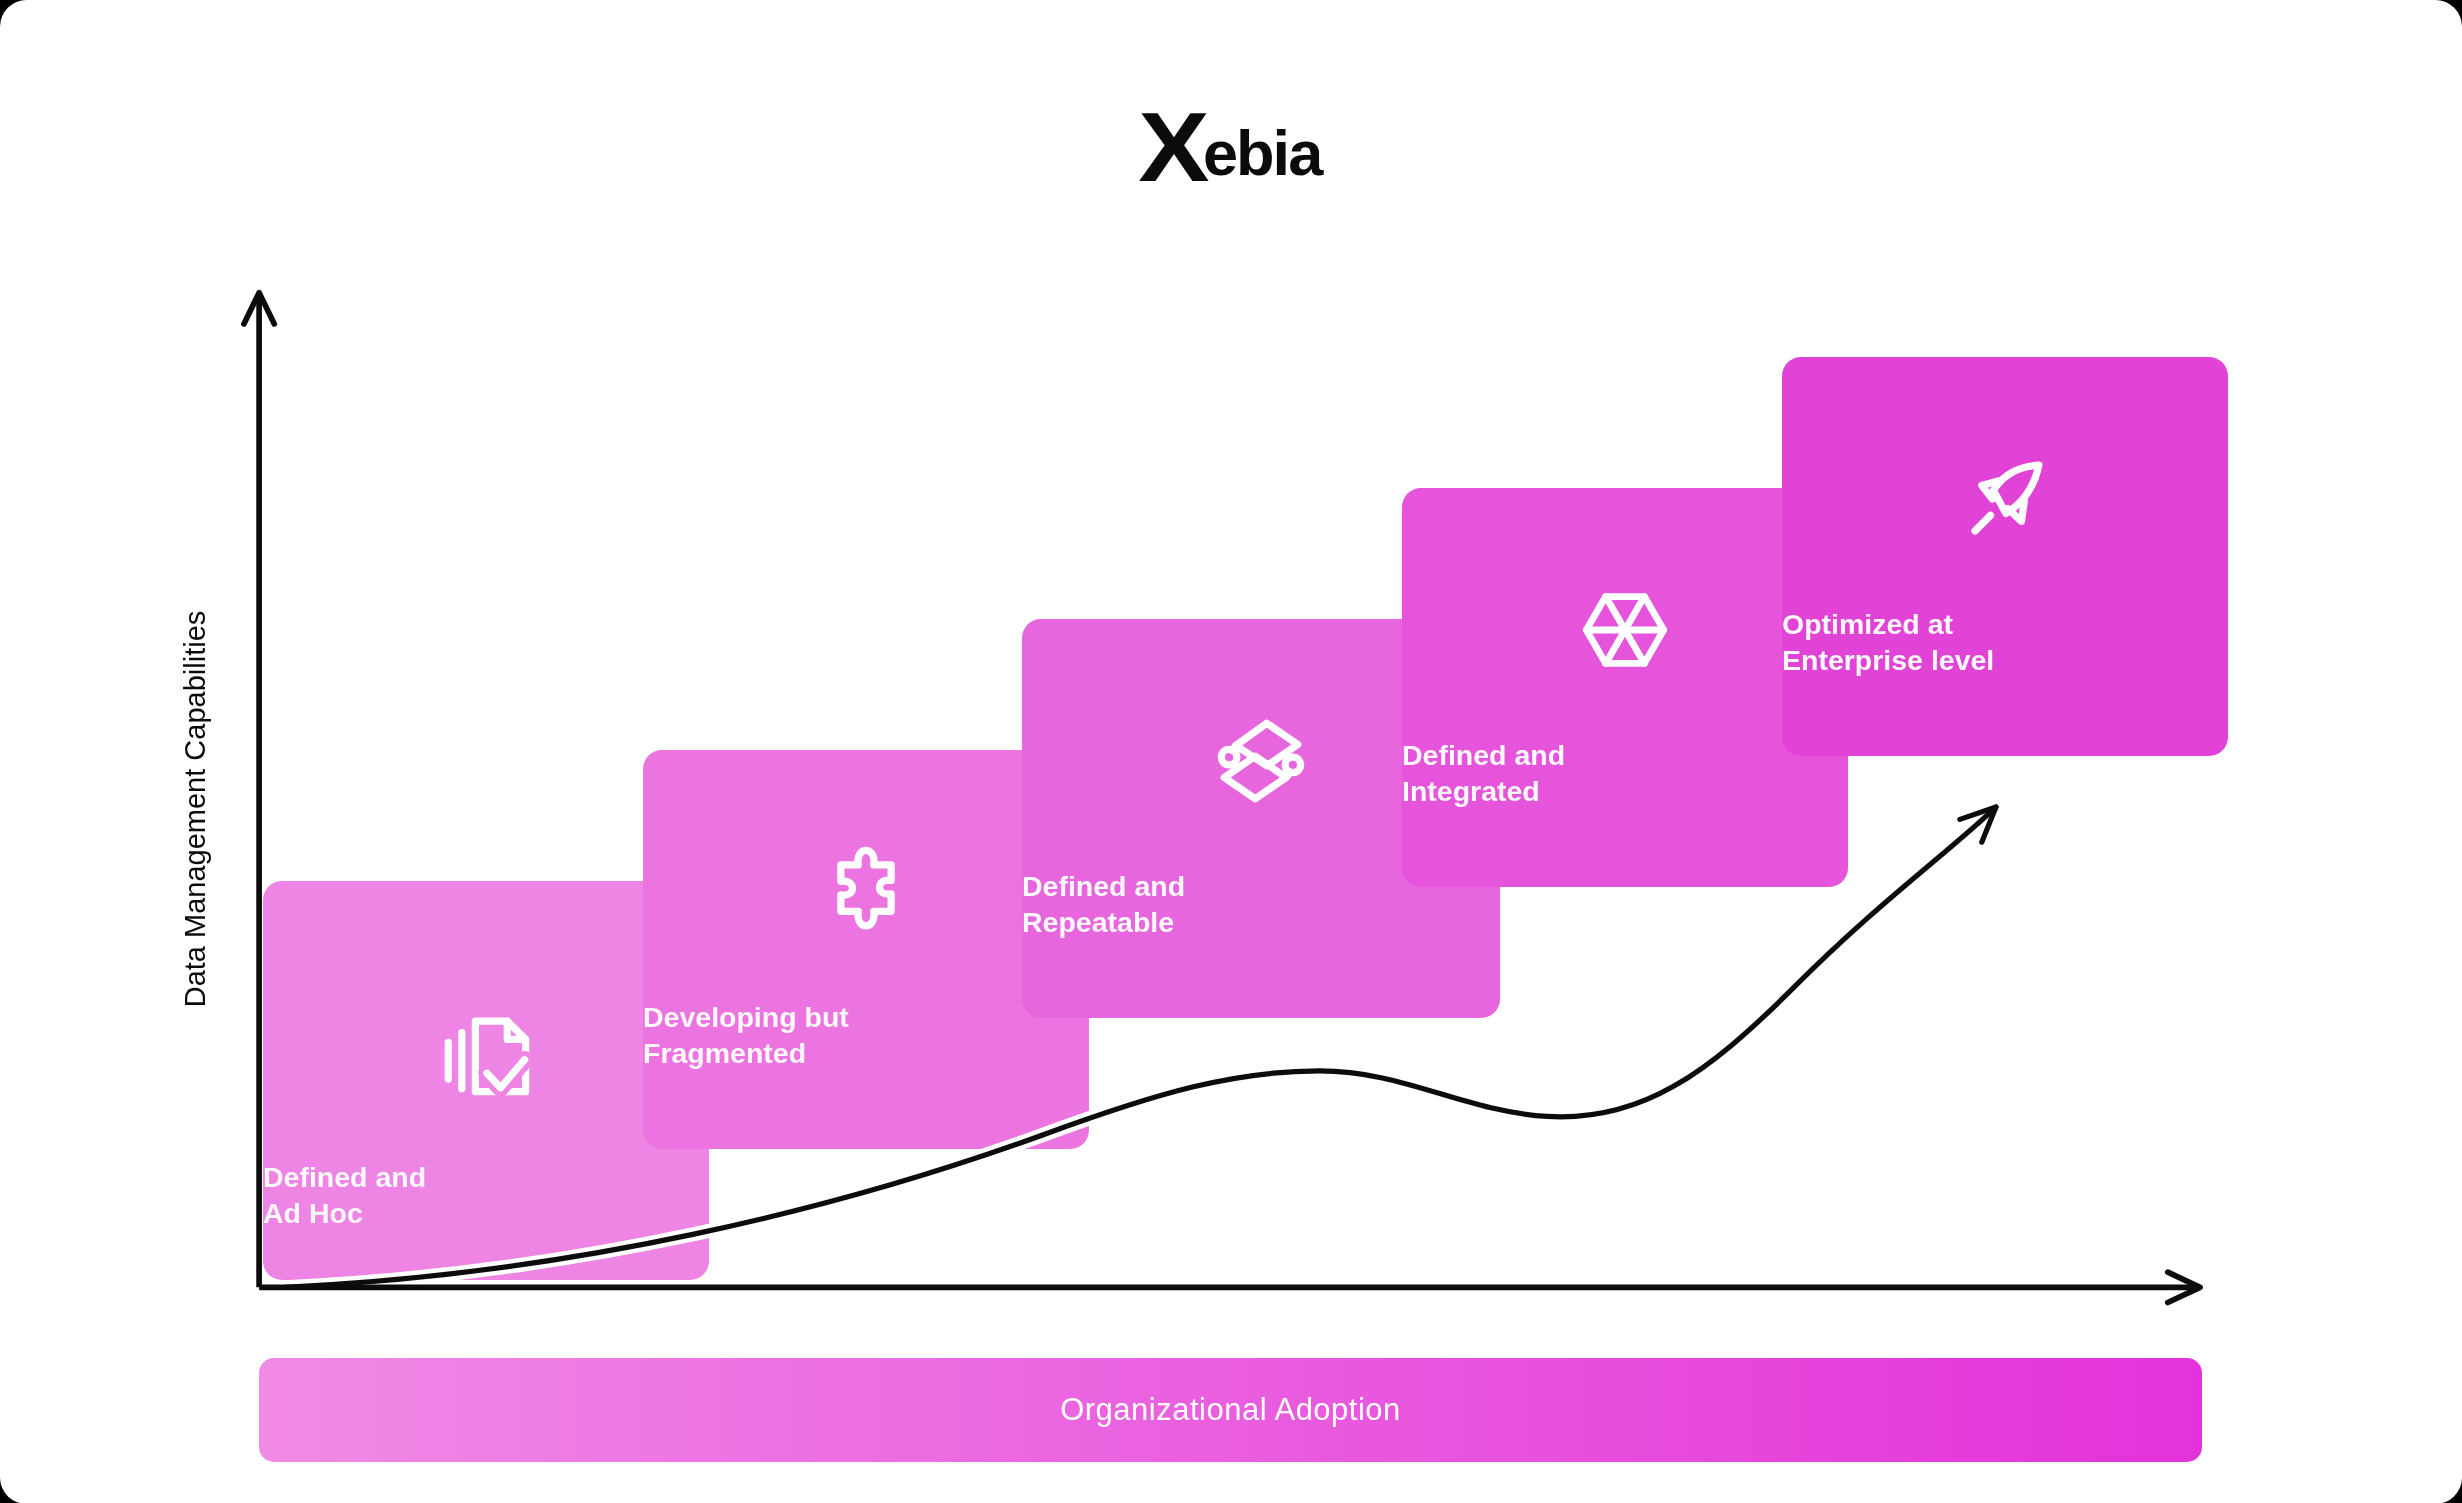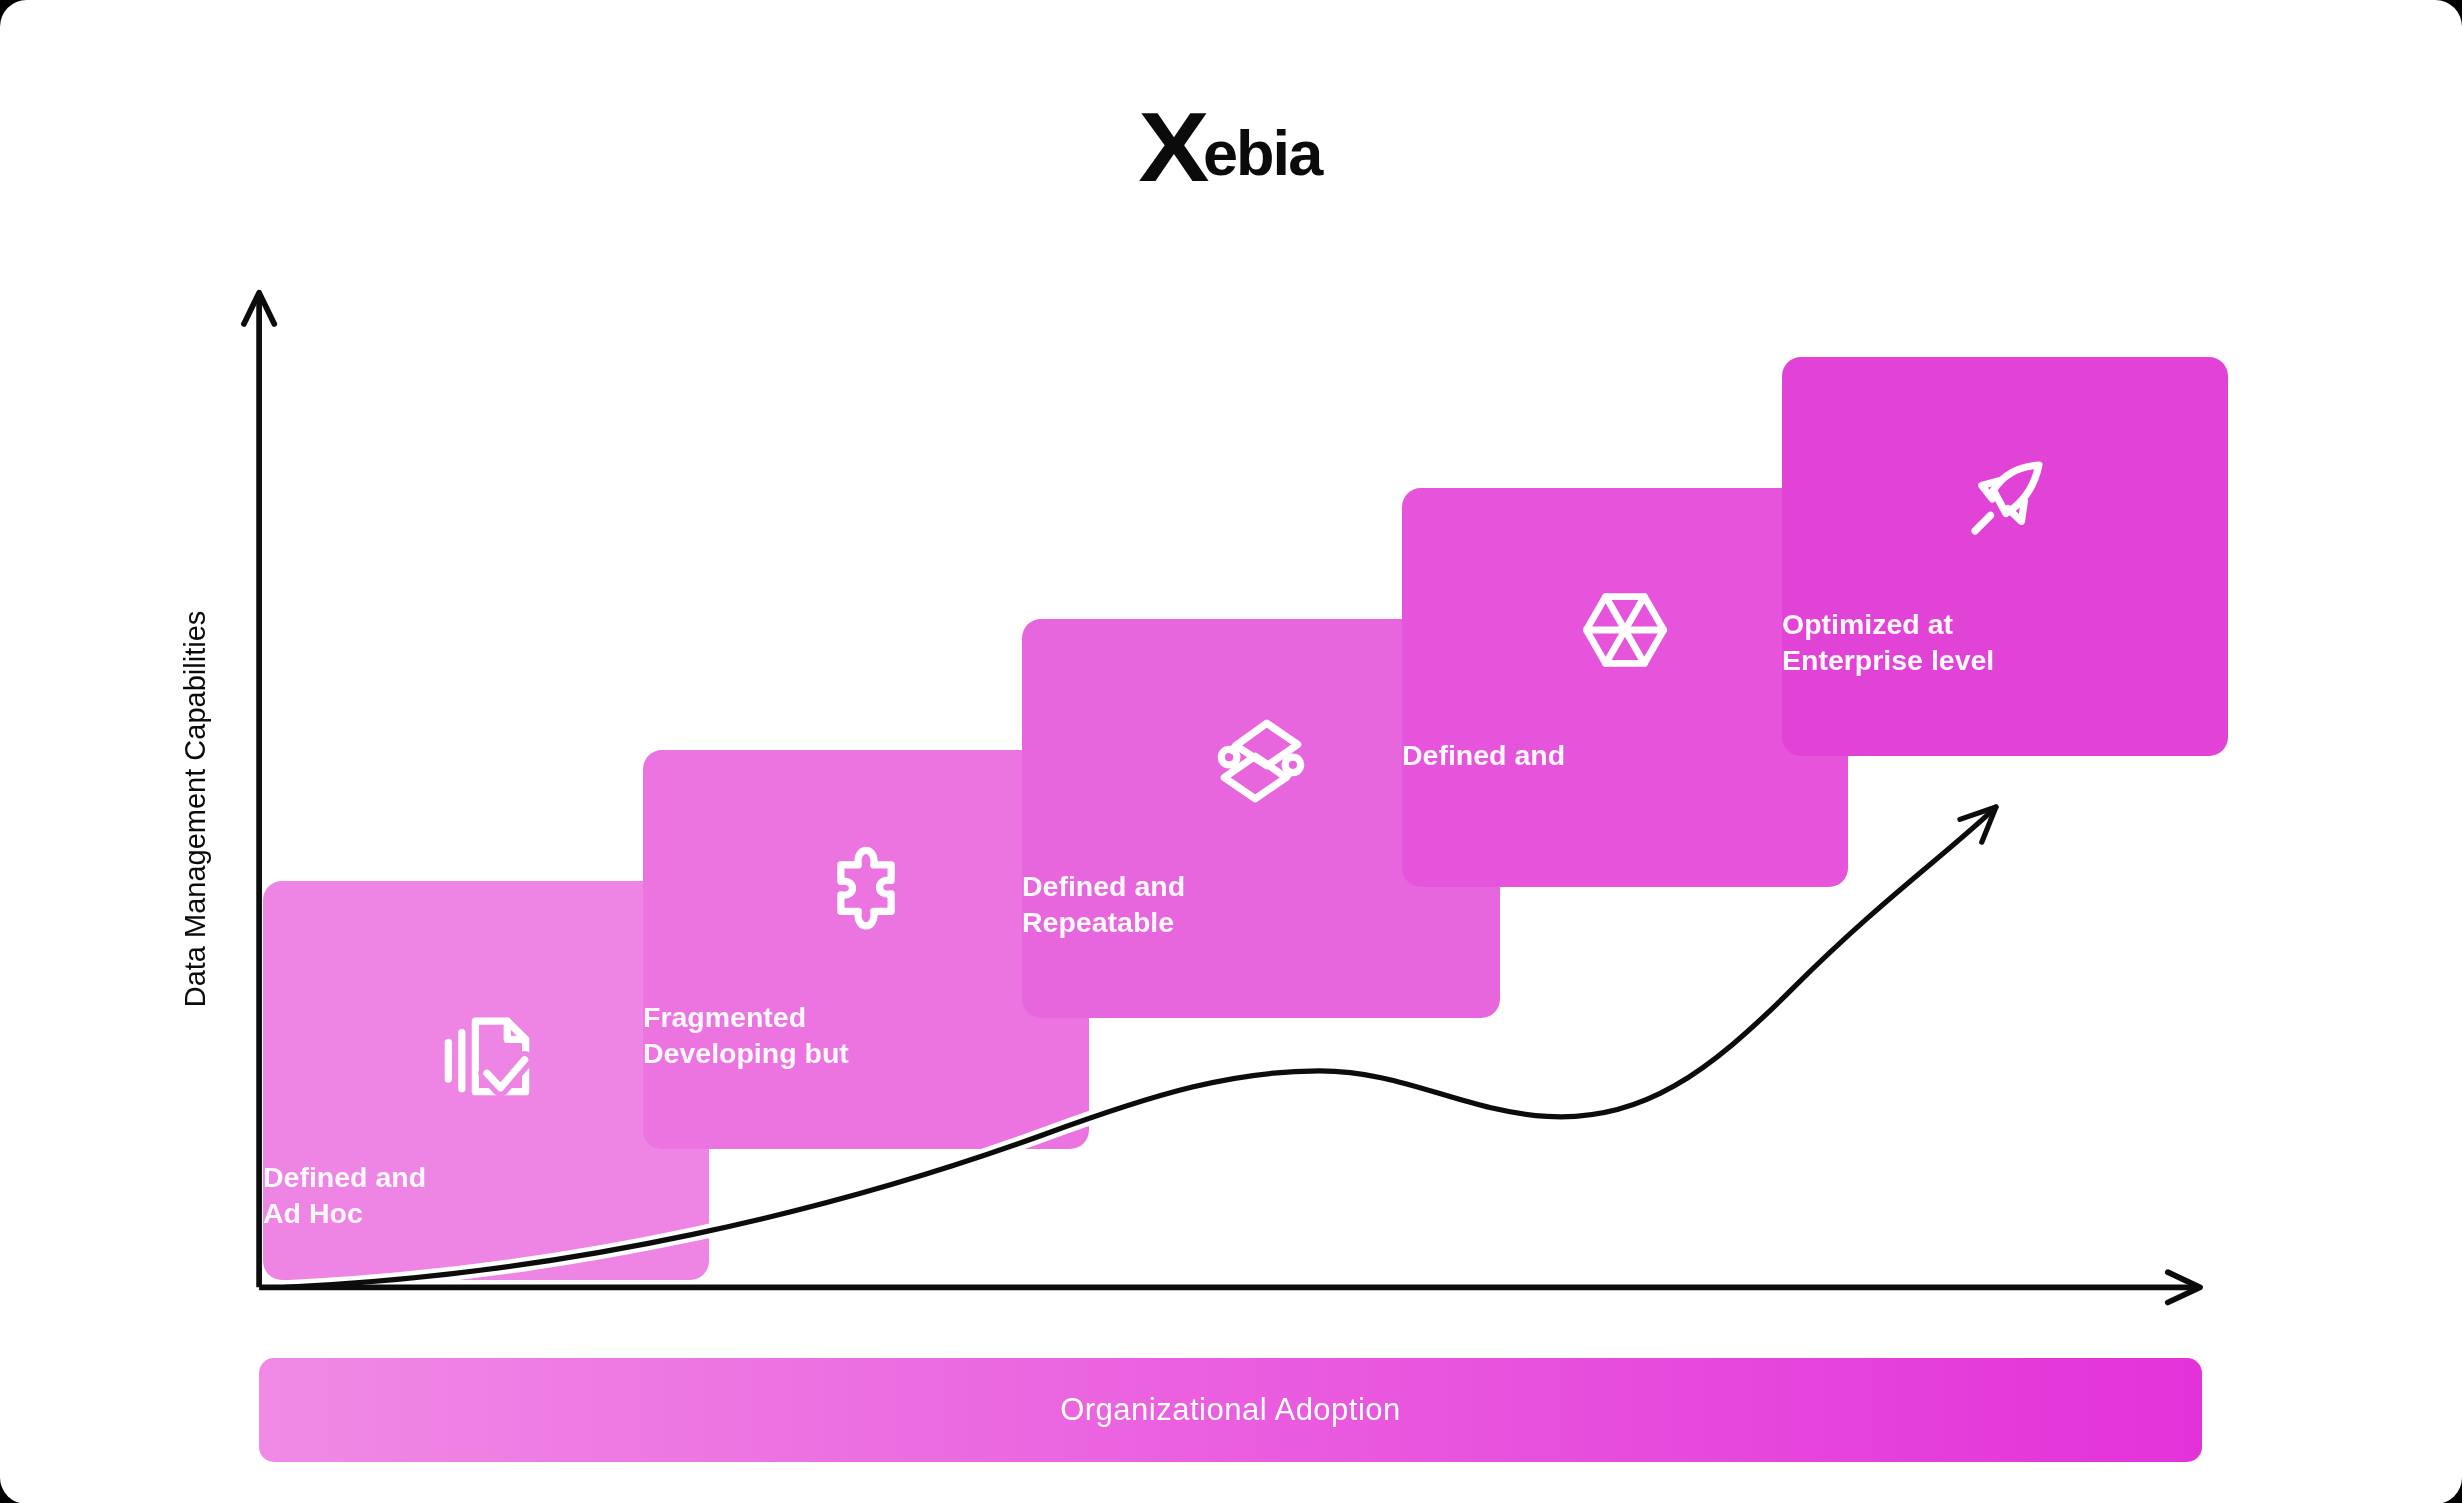--- a/index.html
+++ b/index.html
@@ -71,22 +71,22 @@
           <div>Ad Hoc</div>
         </div>
       </div>
       <div class="stage" style="left: 643px; top: 750px; z-index: 2; background: rgb(235, 116, 224);">
         <div class="icon-wrap" style="top: 84px;">
     <svg viewBox="0 0 120 120" width="116" height="116" fill="none" stroke="#ffffff" stroke-width="7.5" stroke-linecap="round" stroke-linejoin="round">
       <path d="M34 32 H52 C49 12 71 12 68 32 H86 V48 C70 45 70 65 86 62 V80 H68 C71 100 49 100 52 80 H34 V63 C50 66 50 46 34 49 Z"></path>
     </svg>
         </div>
         <div class="stage-label" style="top: 249px;">
+          <div>Developing but</div>
           <div>Fragmented</div>
-          <div>Developing but</div>
         </div>
       </div>
       <div class="stage" style="left: 1022px; top: 619px; z-index: 3; background: rgb(232, 102, 221); padding-left: 32px;">
         <div class="icon-wrap" style="top: 84px;">
     <svg viewBox="0 0 120 120" width="116" height="116" fill="none" stroke="#ffffff" stroke-width="7.5" stroke-linecap="round" stroke-linejoin="round">
       <path d="M34 44 L66 21 L98 43 L66 65 Z"></path>
       <line x1="34" y1="44" x2="30" y2="49"></line>
       <circle cx="27" cy="56" r="8"></circle>
       <path d="M86 77 L54 99 L22 77 L54 55 Z"></path>
       <line x1="86" y1="77" x2="90" y2="72"></line>
@@ -102,20 +102,21 @@
         <div class="icon-wrap" style="top: 84px;">
     <svg viewBox="0 0 120 120" width="116" height="116" fill="none" stroke="#ffffff" stroke-width="7" stroke-linecap="round" stroke-linejoin="round">
       <path d="M100 60 L80 94.6 L40 94.6 L20 60 L40 25.4 L80 25.4 Z"></path>
       <line x1="20" y1="60" x2="100" y2="60"></line>
       <line x1="40" y1="25.4" x2="80" y2="94.6"></line>
       <line x1="80" y1="25.4" x2="40" y2="94.6"></line>
     </svg>
         </div>
         <div class="stage-label" style="top: 249px;">
           <div>Defined and</div>
+          <div>Integrated</div>
         </div>
       </div>
       <div class="stage" style="left: 1782px; top: 357px; z-index: 5; background: rgb(226, 67, 215);">
         <div class="icon-wrap" style="top: 84px;">
     <svg viewBox="0 0 120 120" width="116" height="116" fill="none" stroke="#ffffff" stroke-width="7.5" stroke-linecap="round" stroke-linejoin="round">
       <path d="M95 25 C75 26 58 35 48 51 L61 75 C77 65 90 49 95 25 Z"></path>
       <path d="M54 41 L36 46 L47 60"></path>
       <path d="M80 62 L77 83 L63 70"></path>
       <line x1="29" y1="93" x2="45" y2="77"></line>
     </svg>

